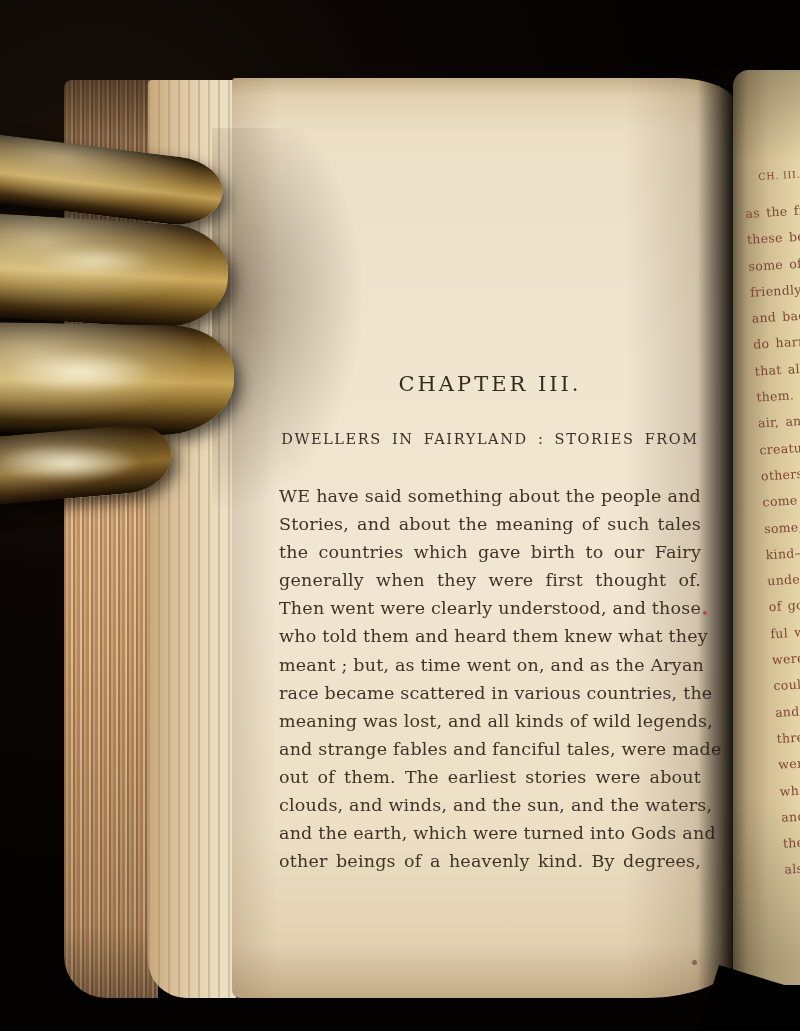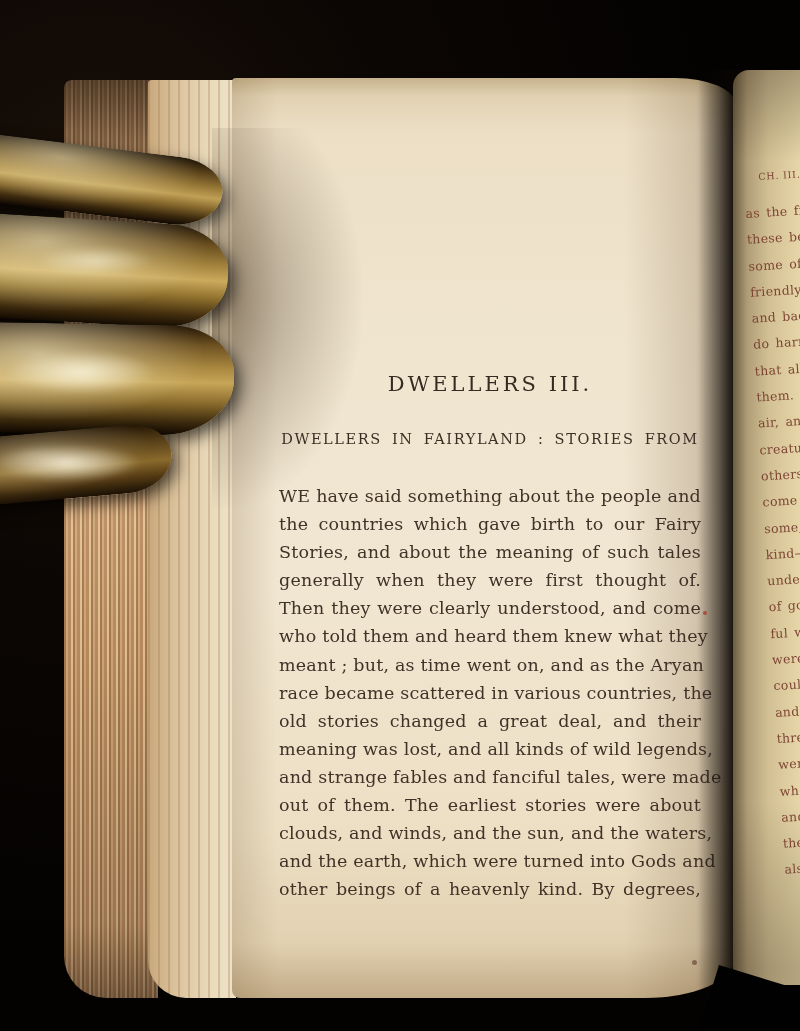--- a/index.html
+++ b/index.html
@@ -125,34 +125,33 @@
 </head>
 <body>
 
 <div class="canvas">
 
   <div class="cover-edge"></div>
   <div class="edge-stack"></div>
   <div class="page-curve"></div>
   <div class="left-page"></div>
 
-  <div class="chapter-heading">DWELLERS III.</div>
+  <div class="chapter-heading">CHAPTER III.</div>
   <div class="chapter-subtitle">
     <div>DWELLERS IN FAIRYLAND : STORIES FROM</div>
   </div>
   <div class="body-text">
       <div class="body-line">WE have said something about the people and</div>
+      <div class="body-line">Stories, and about the meaning of such tales</div>
       <div class="body-line">the countries which gave birth to our Fairy</div>
-      <div class="body-line">Stories, and about the meaning of such tales</div>
       <div class="body-line">generally when they were first thought of.</div>
-      <div class="body-line">Then they were clearly understood, and come</div>
+      <div class="body-line">Then went were clearly understood, and those</div>
       <div class="body-line">who told them and heard them knew what they</div>
       <div class="body-line">meant ; but, as time went on, and as the Aryan</div>
       <div class="body-line">race became scattered in various countries, the</div>
-      <div class="body-line">old stories changed a great deal, and their</div>
       <div class="body-line">meaning was lost, and all kinds of wild legends,</div>
       <div class="body-line">and strange fables and fanciful tales, were made</div>
       <div class="body-line">out of them.  The earliest stories were about</div>
       <div class="body-line">clouds, and winds, and the sun, and the waters,</div>
       <div class="body-line">and the earth, which were turned into Gods and</div>
       <div class="body-line">other beings of a heavenly kind.  By degrees,</div>
     </div>
 
   <div class="gutter-shadow"></div>
   <div class="right-page">

